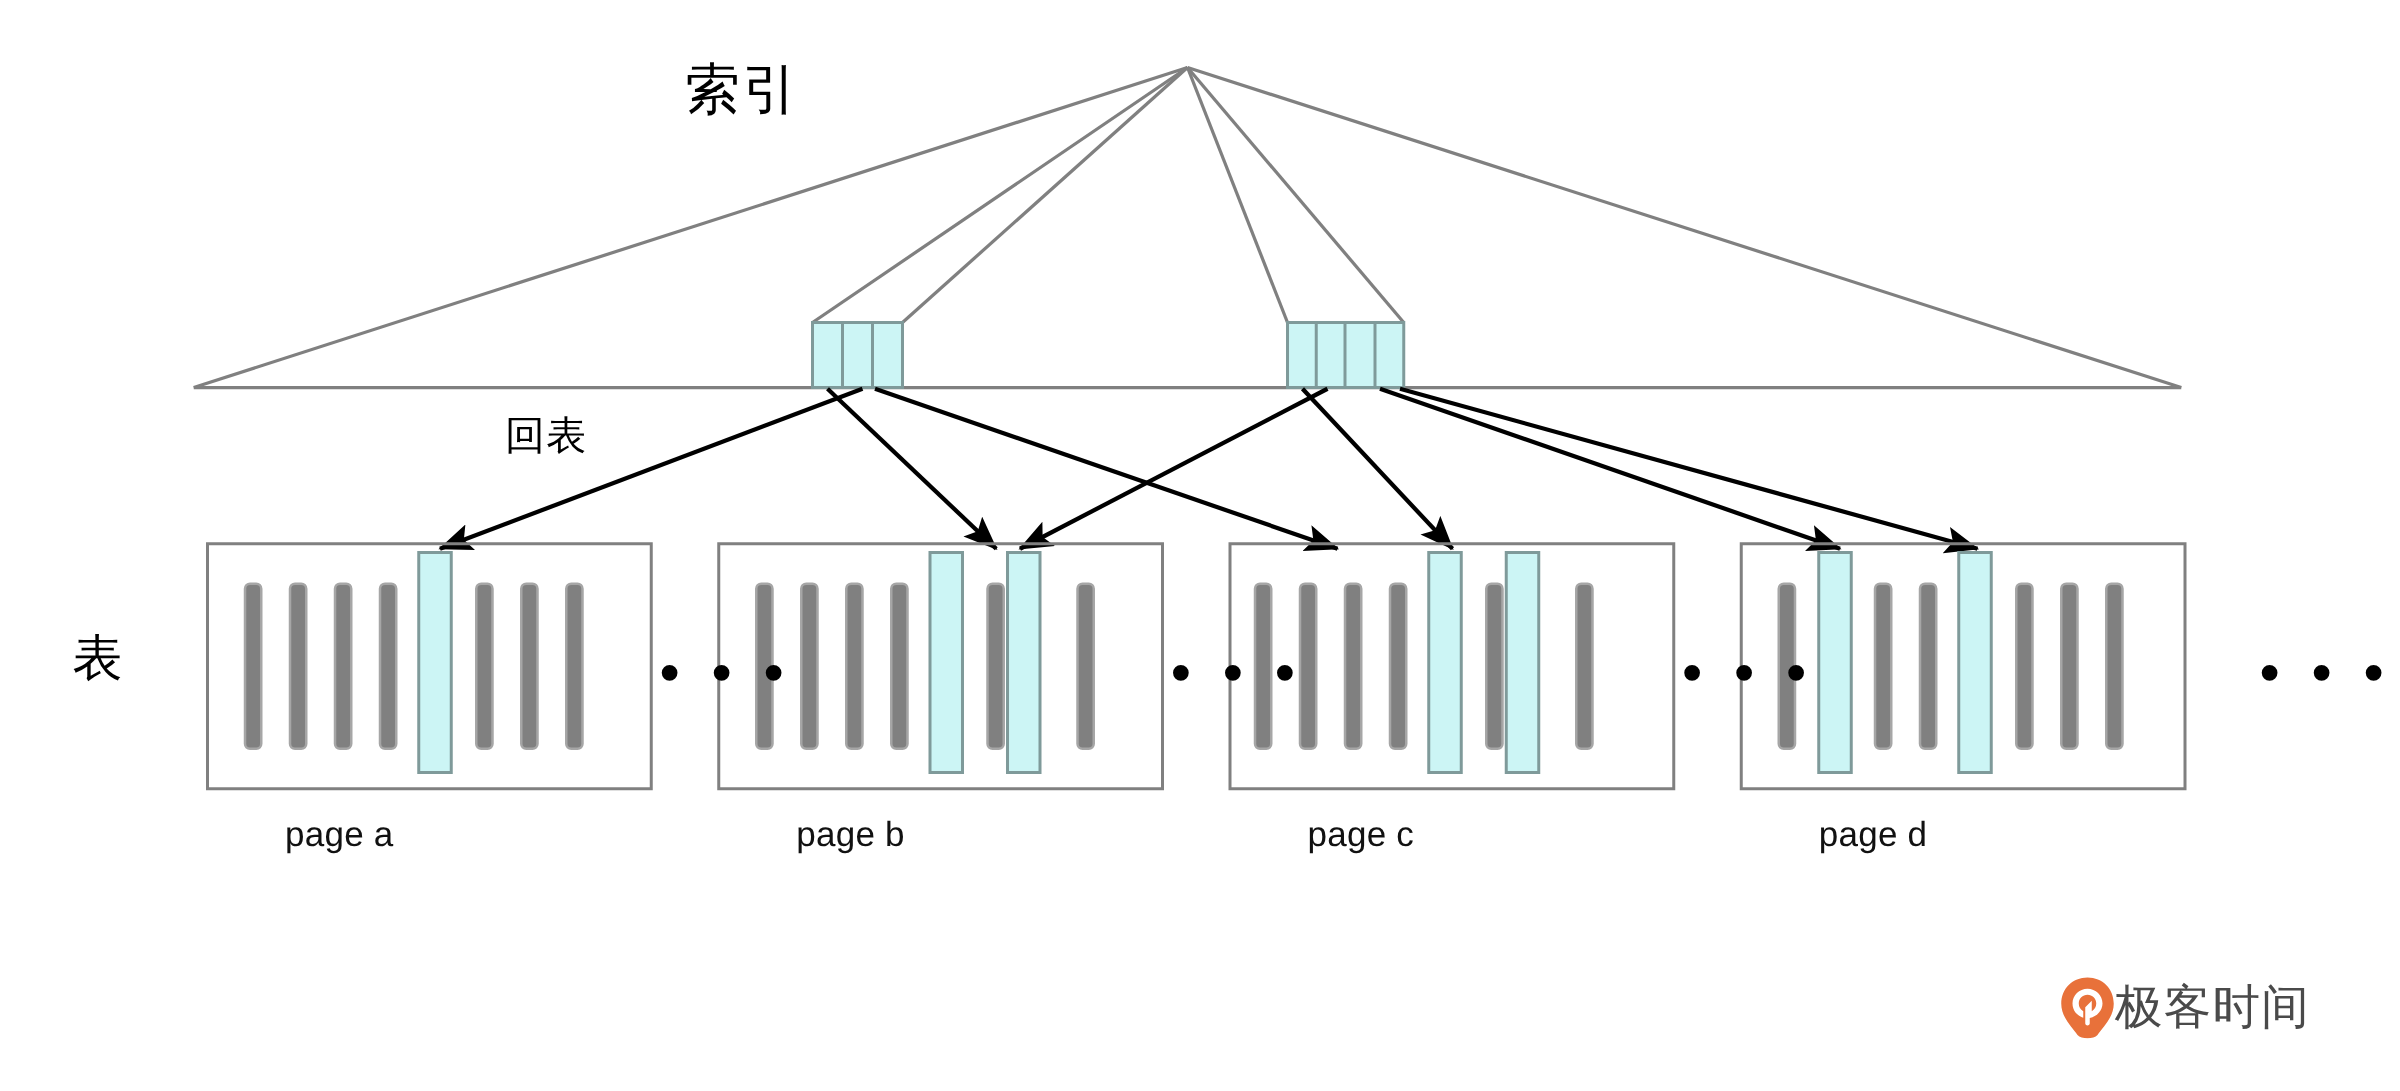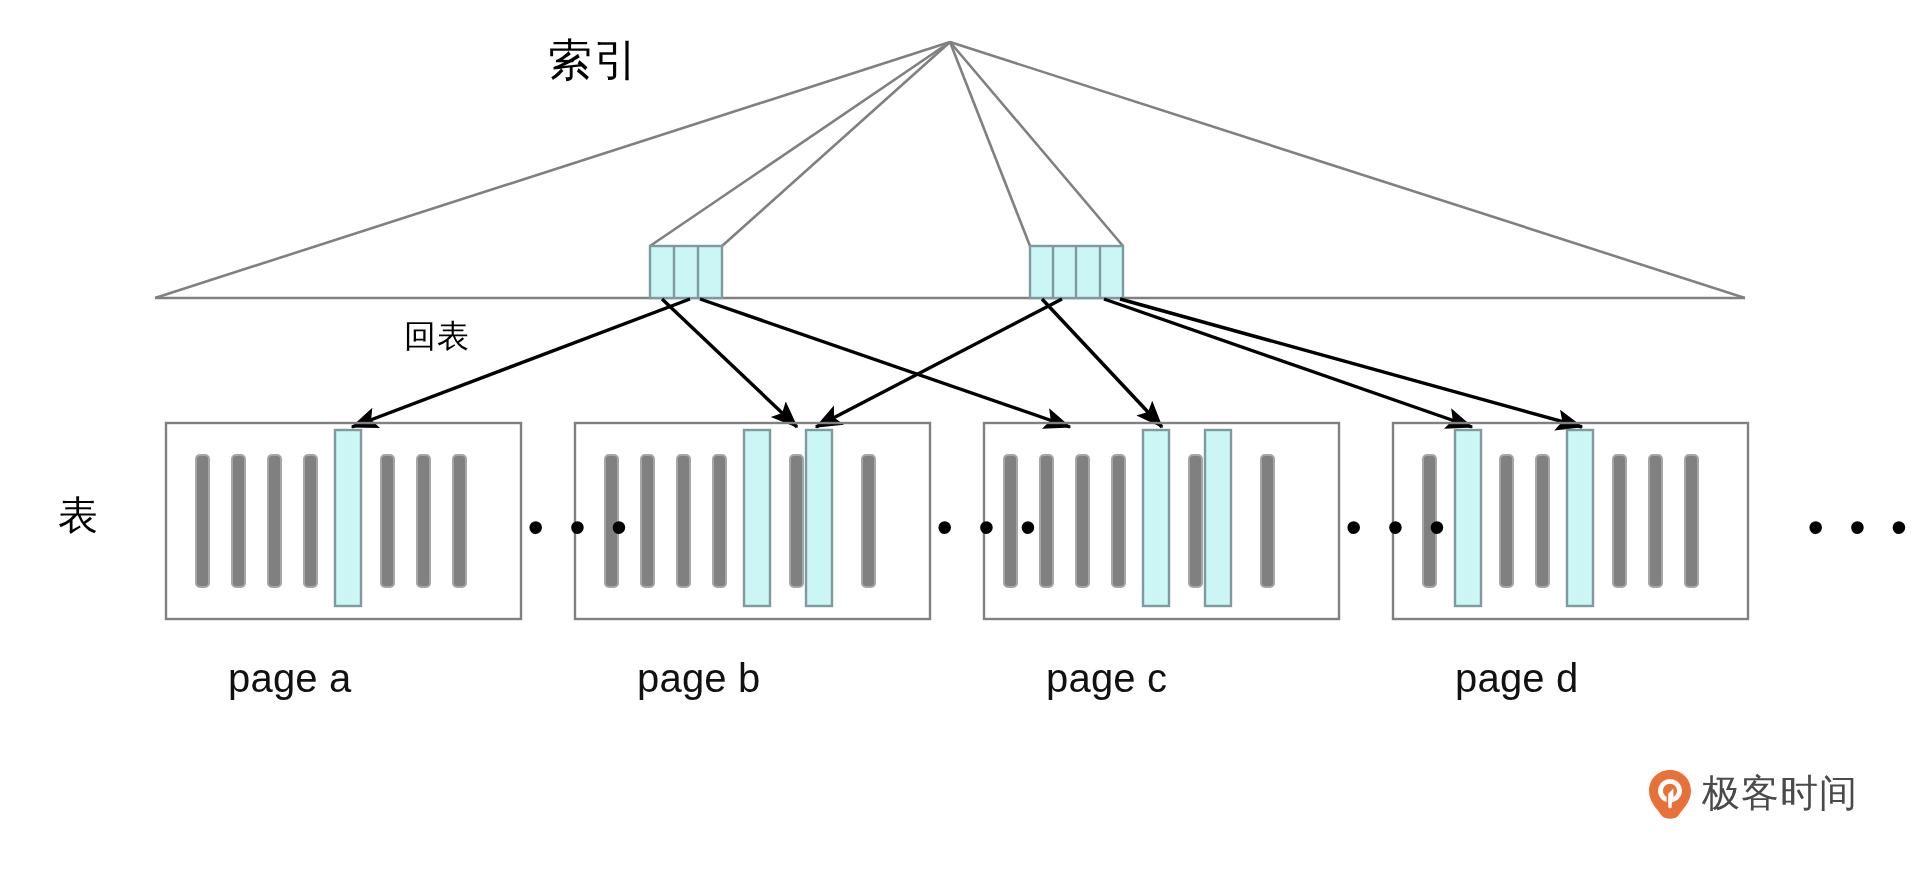--- a/index.html
+++ b/index.html
@@ -4,59 +4,58 @@
 <title>Index Back-to-Table Diagram</title>
 <style>
   html,body{margin:0;padding:0;}
   body{
     width:1920px;height:873px;
     background:#ffffff;
     font-family:"Liberation Sans","DejaVu Sans",sans-serif;
     overflow:hidden;
     position:relative;
   }
-  #stage{position:absolute;left:0;top:0;width:1920px;height:793px;}
+  #stage{position:absolute;left:0;top:12px;width:1920px;height:793px;}
   #vector{position:absolute;left:0;top:0;width:1920px;height:873px;}
 
   .cjk-label{
     position:absolute;
     font-family:"DejaVu Sans","Liberation Sans",sans-serif;
     color:#000000;
     font-weight:400;
     white-space:nowrap;
     line-height:1;
   }
   #label-index{left:548px;top:38px;font-size:44px;letter-spacing:2px;}
   #label-back{left:404px;top:320px;font-size:32px;letter-spacing:1px;}
   #label-table{left:58px;top:495px;font-size:40px;}
 
   .page-caption{
     position:absolute;
-    font-size:40px;
+    font-size:28px;
     color:#111111;
     white-space:nowrap;
     letter-spacing:0.2px;
-    margin-top:16px;
   }
 
   .ellipsis{
     position:absolute;
     font-size:44px;
     color:#000000;
     letter-spacing:7px;
     line-height:1;
     font-weight:700;
     white-space:nowrap;
   }
 
   
   #logo{
     position:absolute;
     left:1648px;top:768px;
-    display:flex;align-items:center;gap:10px;
+    display:flex;align-items:center;
   }
   #logo-mark{
     width:44px;height:50px;position:relative;
   }
   #logo-text{
     font-family:"DejaVu Sans","Liberation Sans",sans-serif;
     font-size:38px;color:#4a4a4a;white-space:nowrap;letter-spacing:1px;
   }
 </style>
 </head>

